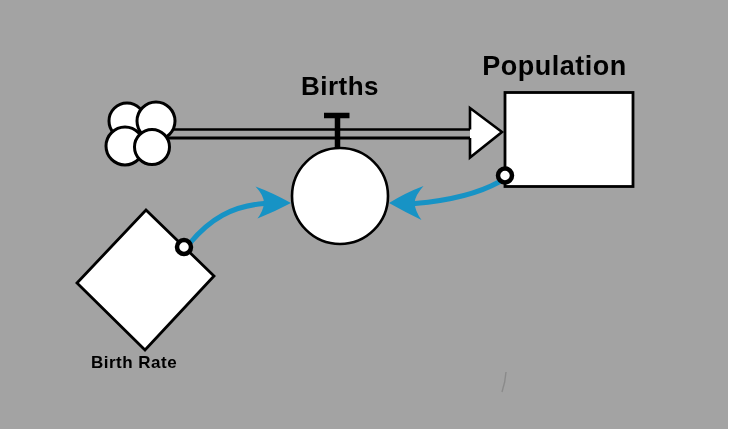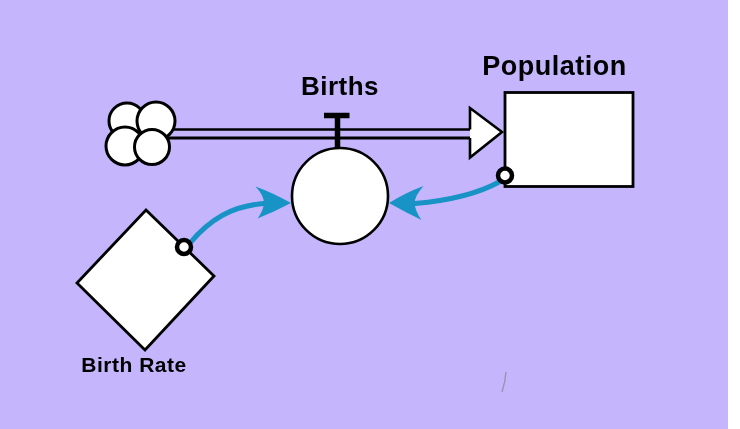--- a/index.html
+++ b/index.html
@@ -1,35 +1,35 @@
 <!DOCTYPE html>
 <html><head>
 <meta charset="utf-8">
 <style>
   html,body{margin:0;padding:0;background:#ffffff;}
   .canvas{
     position:relative;
     width:728px;height:429px;
-    background:#c4b5fd;
+    background:#a3a3a3;
     overflow:hidden;
     font-family:"Liberation Sans", sans-serif;
   }
   .canvas svg{position:absolute;left:0;top:0;}
   .node-label{
     position:absolute;
     color:#000;
     font-weight:700;
     text-align:center;
     letter-spacing:0.5px;
     white-space:nowrap;
     user-select:none;
   }
   .label-flow{left:275px;top:71px;width:130px;font-size:26px;}
   .label-stock{left:472px;top:51px;width:165px;font-size:27px;}
-  .label-aux{left:60px;top:353px;width:148px;font-size:21px;}
+  .label-aux{left:60px;top:353px;width:148px;font-size:17px;}
 </style>
 </head>
 <body>
 
 <div class="canvas">
 
   <svg width="740" height="429" viewBox="0 0 740 429">
 
     <g>
       <line x1="166" y1="129.5" x2="470" y2="129.5" stroke="#000" stroke-width="2.6"></line>

